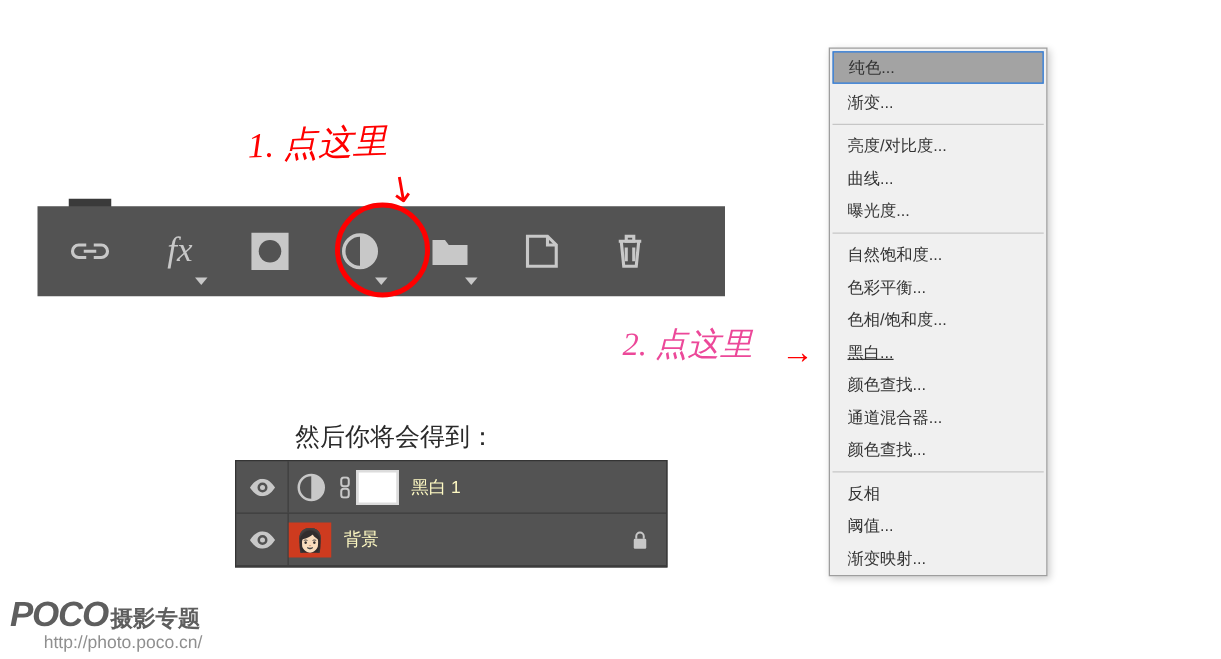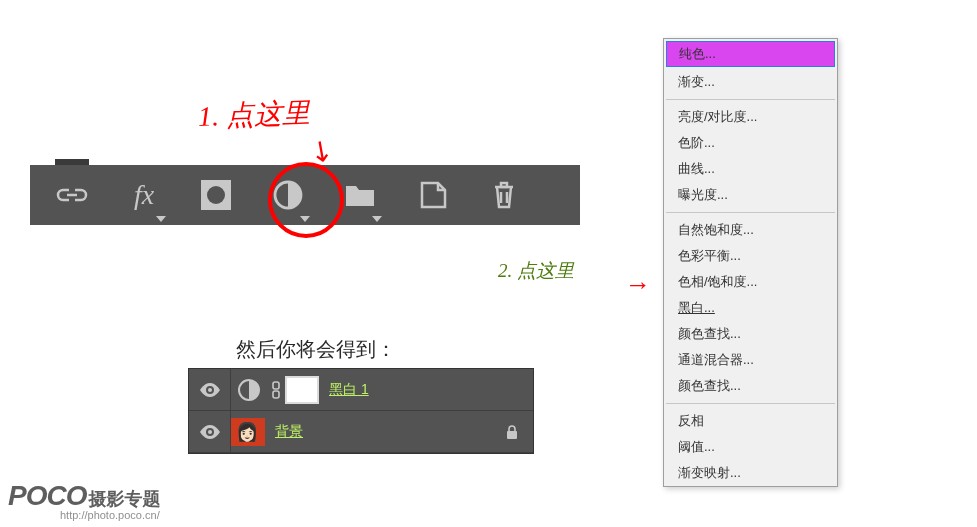--- a/index.html
+++ b/index.html
@@ -11,21 +11,21 @@
       position: relative;
       overflow: hidden;
     }
 
     
     .toolbar-wrap {
       position: absolute;
       left: 30px;
       top: 165px;
       width: 550px;
-      height: 60px;
+      height: 72px;
       background: #535353;
       display: flex;
       align-items: center;
       gap: 24px;
       padding: 0 18px;
     }
     .toolbar-tab {
       position: absolute;
       left: 55px;
       top: 159px;
@@ -79,23 +79,23 @@
       left: 310px;
       top: 134px;
       font-size: 28px;
       color: #ff0000;
       transform: rotate(35deg);
     }
     .hand2 {
       position: absolute;
       left: 498px;
       top: 258px;
-      color: #4d7c0f;
+      color: #ec4899;
       font-family: "KaiTi", "STKaiti", cursive;
-      font-size: 19px;
+      font-size: 26px;
       font-style: italic;
     }
     .arrow2 {
       position: absolute;
       left: 625px;
       top: 266px;
       font-size: 26px;
       color: #ff0000;
     }
 
@@ -156,24 +156,23 @@
       width: 34px;
       height: 28px;
       background: #ce3b1f;
       margin-right: 10px;
       display: flex;
       align-items: center;
       justify-content: center;
       font-size: 18px;
     }
     .layer-label {
-      color: #bef264;
+      color: #fef9c3;
       font-size: 14px;
       flex: 1;
-      text-decoration: underline;
     }
     .lock-icon {
       width: 42px;
       display: flex;
       align-items: center;
       justify-content: center;
     }
 
     
     .ctx-menu {
@@ -191,21 +190,21 @@
       padding: 3px 14px;
       line-height: 20px;
       white-space: nowrap;
     }
     .ctx-sep {
       height: 1px;
       background: #c6c6c6;
       margin: 4px 2px;
     }
     .ctx-hl {
-      background: #d946ef;
+      background: #a3a3a3;
       border: 1px solid #2b7de1;
       margin: 2px;
       padding: 2px 12px;
     }
 
     
     .logo {
       position: absolute;
       left: 8px;
       bottom: 6px;
@@ -219,24 +218,24 @@
       letter-spacing: -1px;
     }
     .logo .t {
       font-size: 18px;
       font-weight: 700;
       color: #5e5e5e;
       margin-left: 2px;
     }
     .logo .u {
       display: block;
-      font-size: 11px;
+      font-size: 14px;
       color: #8f8f8f;
       margin-top: -3px;
-      margin-left: 52px;
+      margin-left: 27px;
     }
   </style>
 </head>
 <body>
 
 <div class="toolbar-tab"></div>
 
 <div class="toolbar-wrap">
   <div class="tool-icon">
     <svg width="34" height="18" viewBox="0 0 34 18" fill="none" stroke="currentColor" stroke-width="2.5">
@@ -332,21 +331,20 @@
         </svg>
     </div>
   </div>
 </div>
 
 <div class="ctx-menu">
   <div class="ctx-item ctx-hl">纯色...</div>
   <div class="ctx-item">渐变...</div>
   <div class="ctx-sep"></div>
   <div class="ctx-item">亮度/对比度...</div>
-  <div class="ctx-item">色阶...</div>
   <div class="ctx-item">曲线...</div>
   <div class="ctx-item">曝光度...</div>
   <div class="ctx-sep"></div>
   <div class="ctx-item">自然饱和度...</div>
   <div class="ctx-item">色彩平衡...</div>
   <div class="ctx-item">色相/饱和度...</div>
   <div class="ctx-item" style="text-decoration:underline">黑白...</div>
   <div class="ctx-item">颜色查找...</div>
   <div class="ctx-item">通道混合器...</div>
   <div class="ctx-item">颜色查找...</div>

